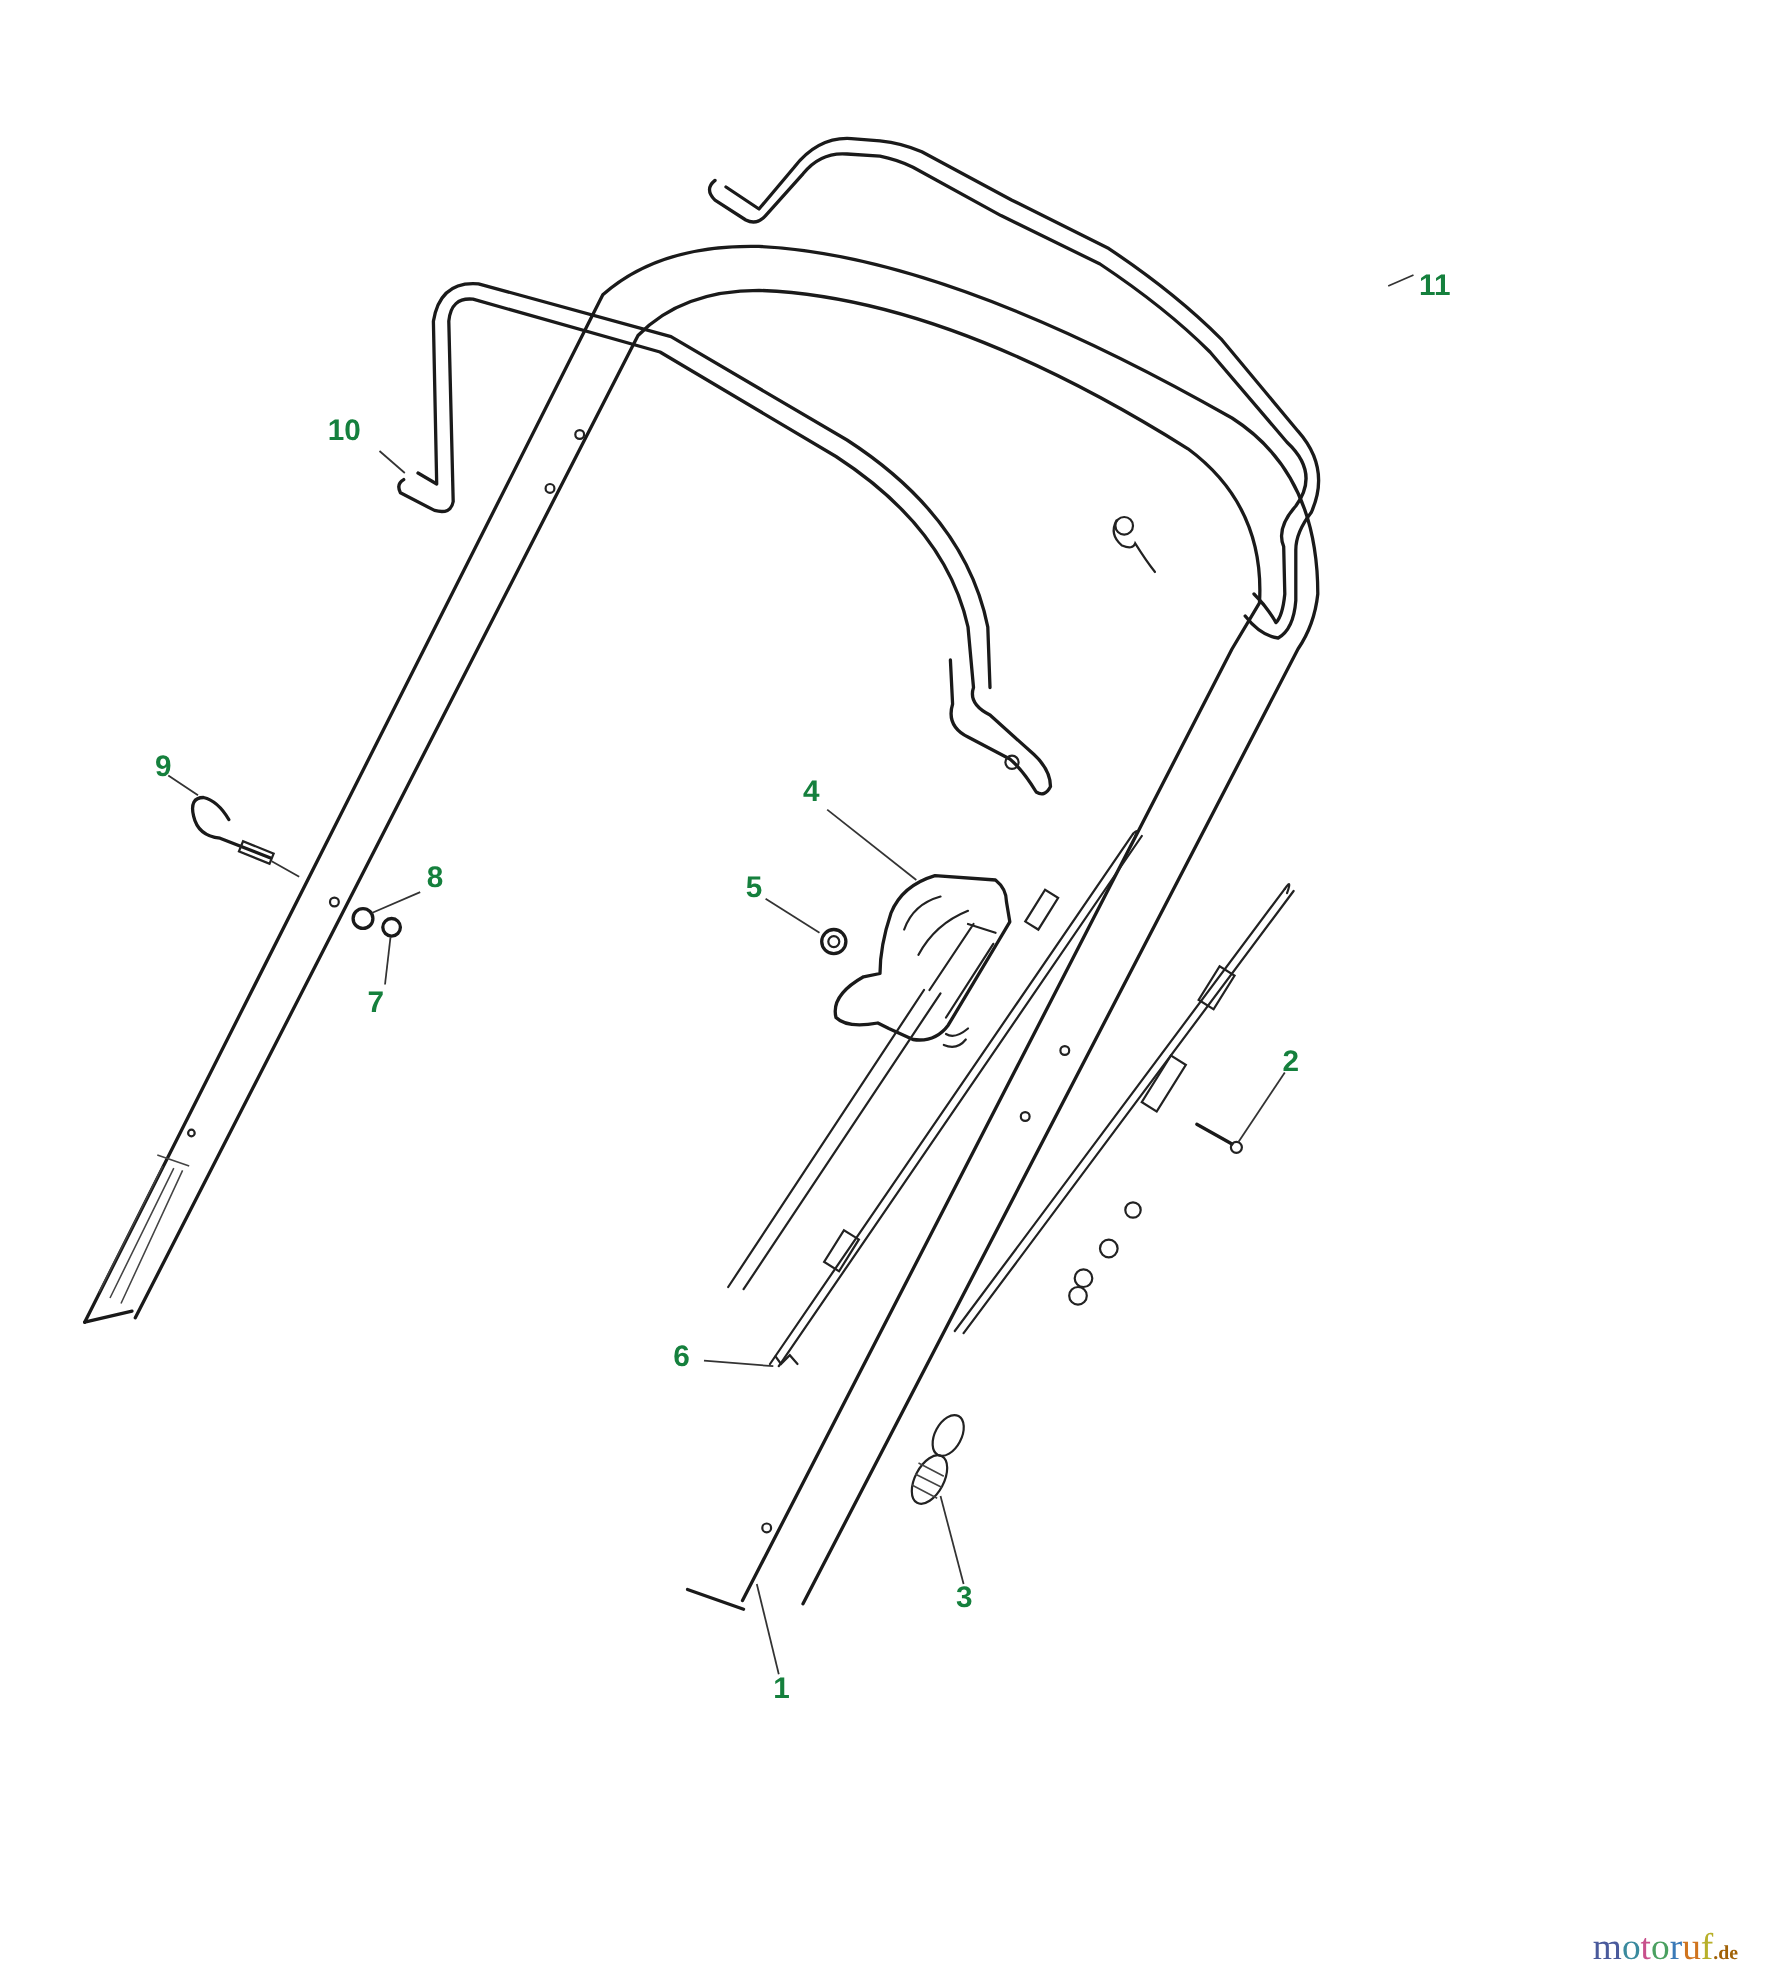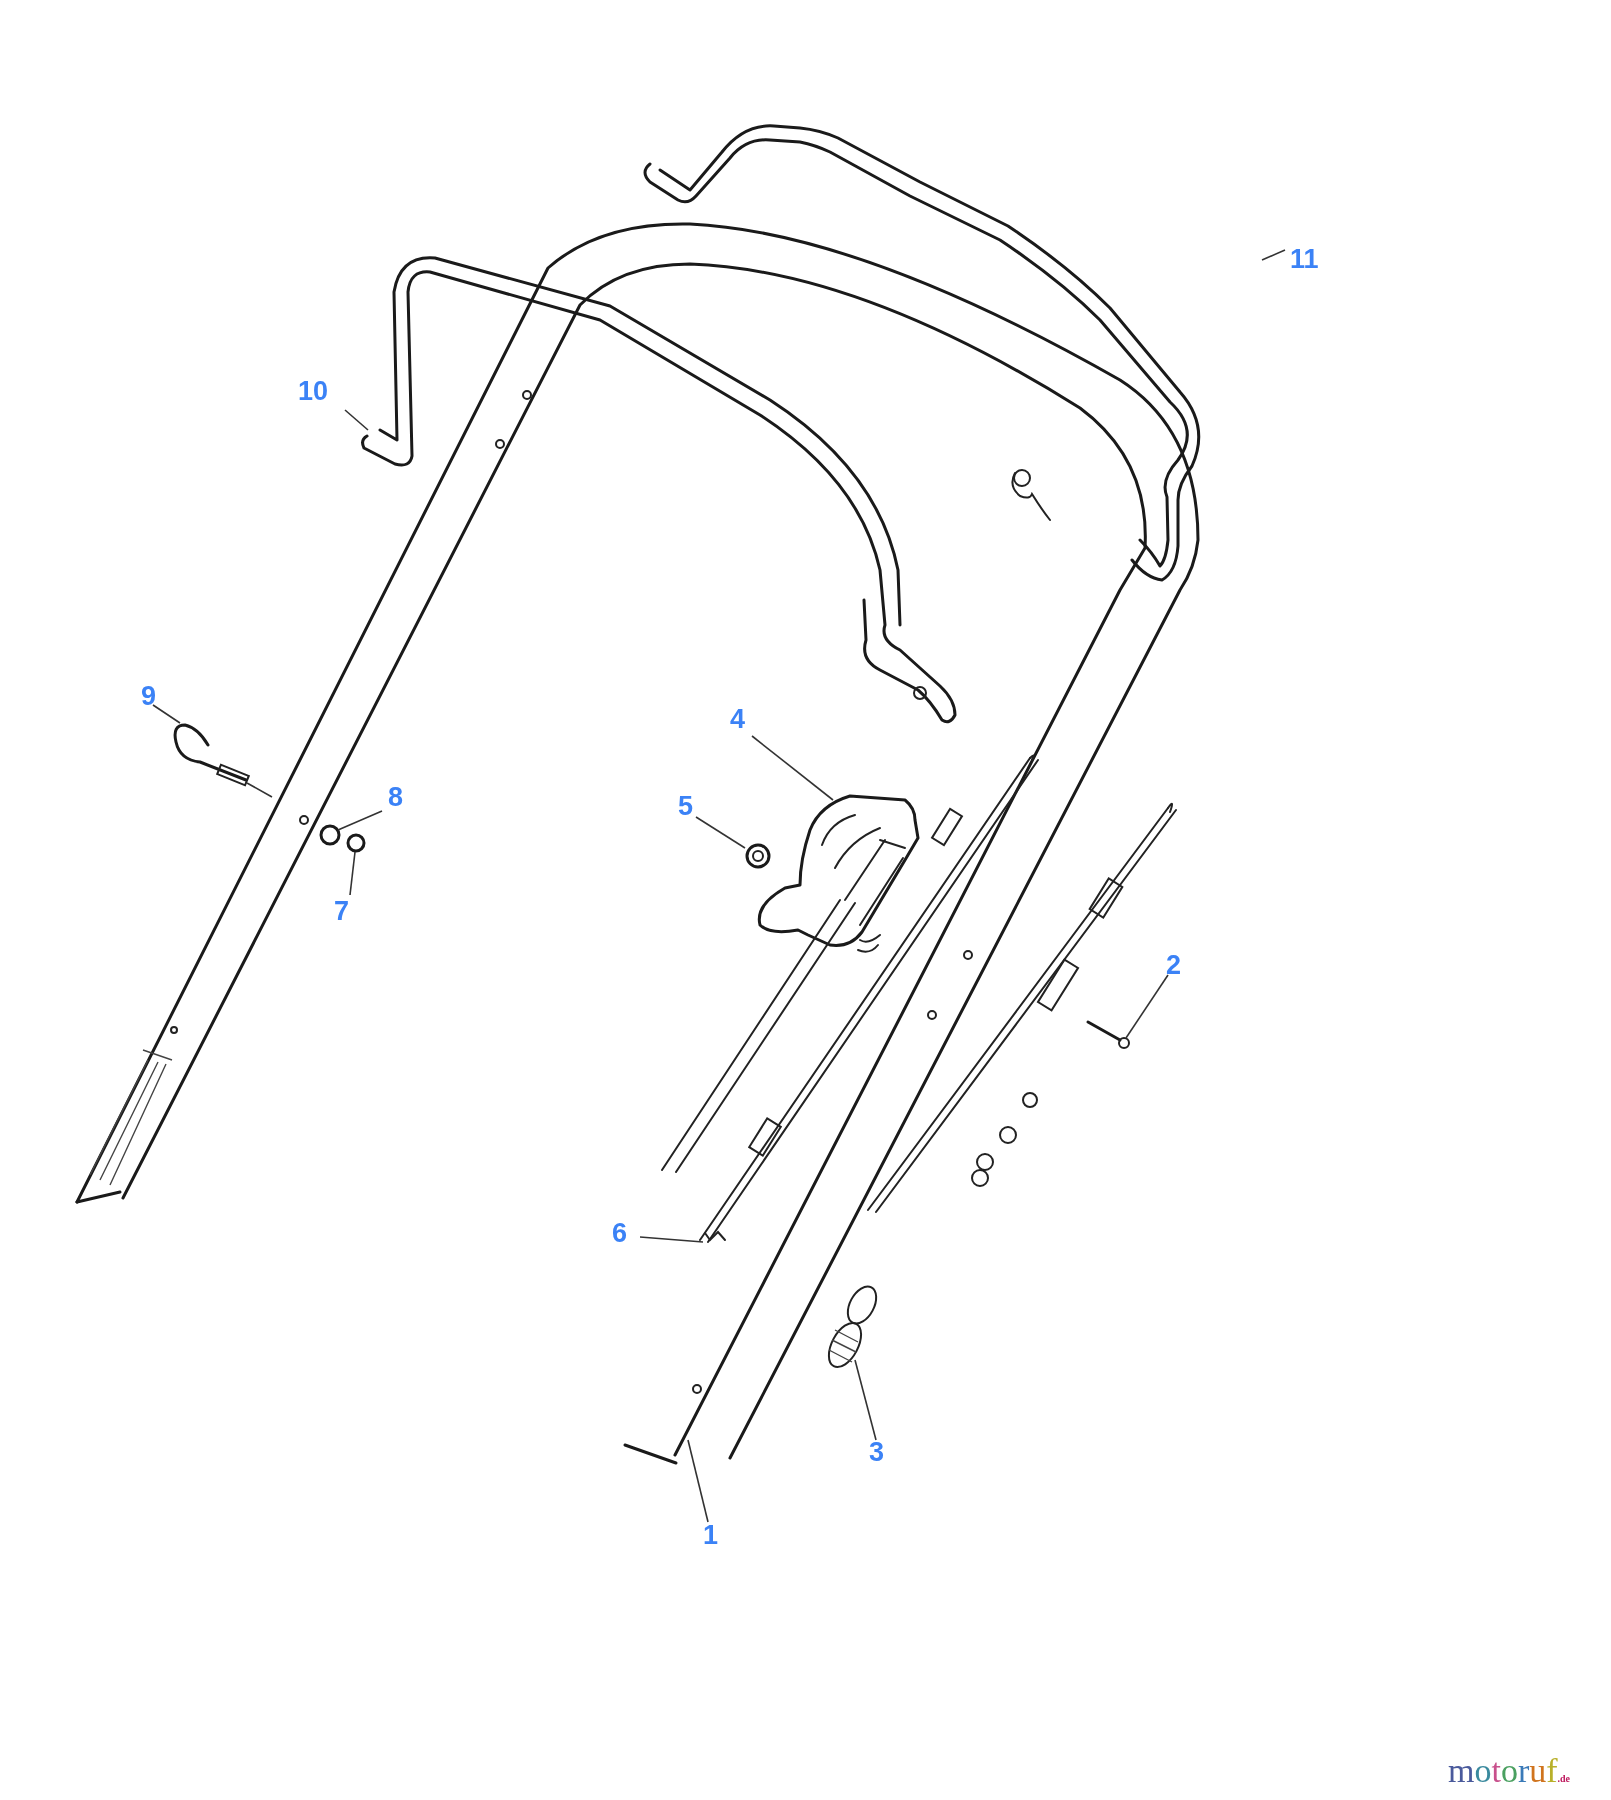--- a/index.html
+++ b/index.html
@@ -2,24 +2,24 @@
 <html><head>
 <meta charset="utf-8">
 <style>
   html, body { margin: 0; padding: 0; background: #ffffff; }
   body { width: 1611px; height: 1800px; position: relative; overflow: hidden; font-family: "Liberation Sans", sans-serif; }
   #diagram { position: absolute; left: 0; top: 0; width: 1611px; height: 1800px; }
   .part { fill: none; stroke: #1a1a1a; stroke-width: 3; stroke-linecap: round; stroke-linejoin: round; }
   .thin { fill: none; stroke: #222; stroke-width: 2; stroke-linecap: round; }
   .leader { fill: none; stroke: #333; stroke-width: 1.6; }
   .hatch { fill: none; stroke: #444; stroke-width: 1.4; }
-  .label { position: absolute; font-size: 27px; font-weight: bold; color: #3b82f6; line-height: 1; }
+  .label { position: absolute; font-size: 27px; font-weight: bold; color: #15803d; line-height: 1; }
   .watermark { position: absolute; left: 1448px; top: 1752px; font-family: "Liberation Serif", serif; font-size: 34px; letter-spacing: 0px; }
   .watermark span { display: inline-block; }
-  .wm-tld { font-size: 10px; color: #be185d; font-weight: bold; }
+  .wm-tld { font-size: 18px; color: #a16207; font-weight: bold; }
 </style>
 </head>
 <body>
 
 <svg id="diagram" viewBox="0 0 1611 1800" xmlns="http://www.w3.org/2000/svg">
 
   <g>
     <path class="part" d="M650,164 Q640,172 650,182 L678,200 Q688,205 696,196 L730,158 Q746,138 770,140 L800,142 Q815,145 830,152 L910,196 L1000,240 Q1060,280 1100,320 L1170,402 Q1200,430 1178,460 Q1160,480 1167,497 L1168,540 Q1166,560 1160,566 Q1152,552 1140,540"></path>
     <path class="part" d="M660,170 L690,190 L722,152 Q744,124 774,126 L800,128 Q820,130 838,138 L920,182 L1008,226 Q1068,266 1110,308 L1180,392 Q1210,426 1192,466 Q1178,484 1178,500 L1178,546 Q1176,572 1162,580 Q1146,578 1132,560"></path>
     <path class="thin" d="M1015,473 Q1008,486 1020,496 Q1030,500 1032,494 Q1042,510 1050,520"></path>

